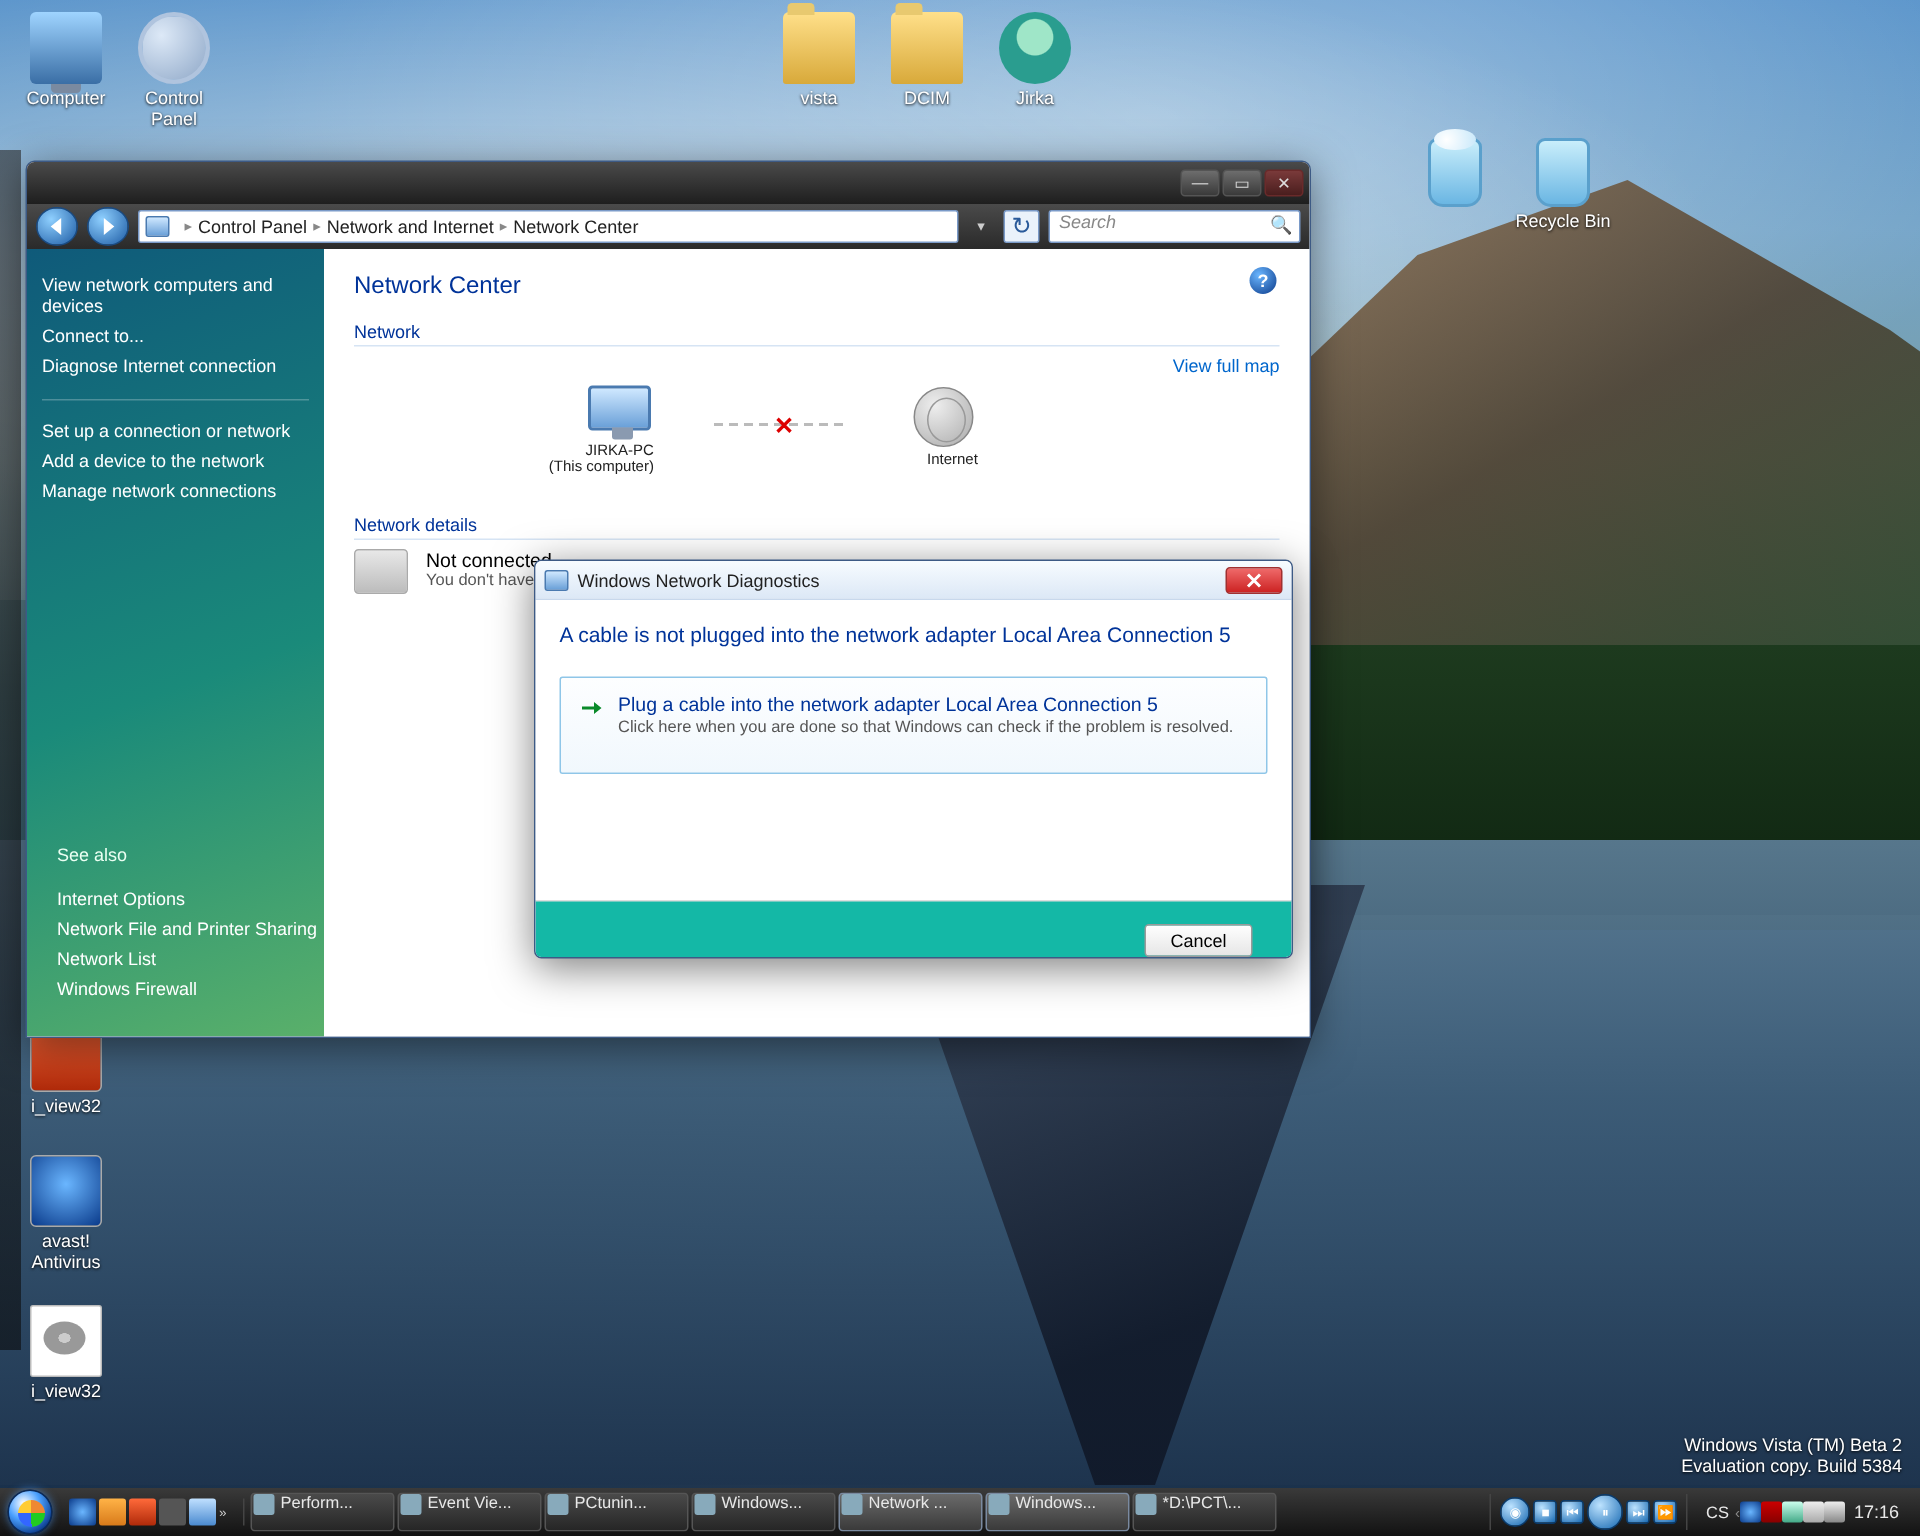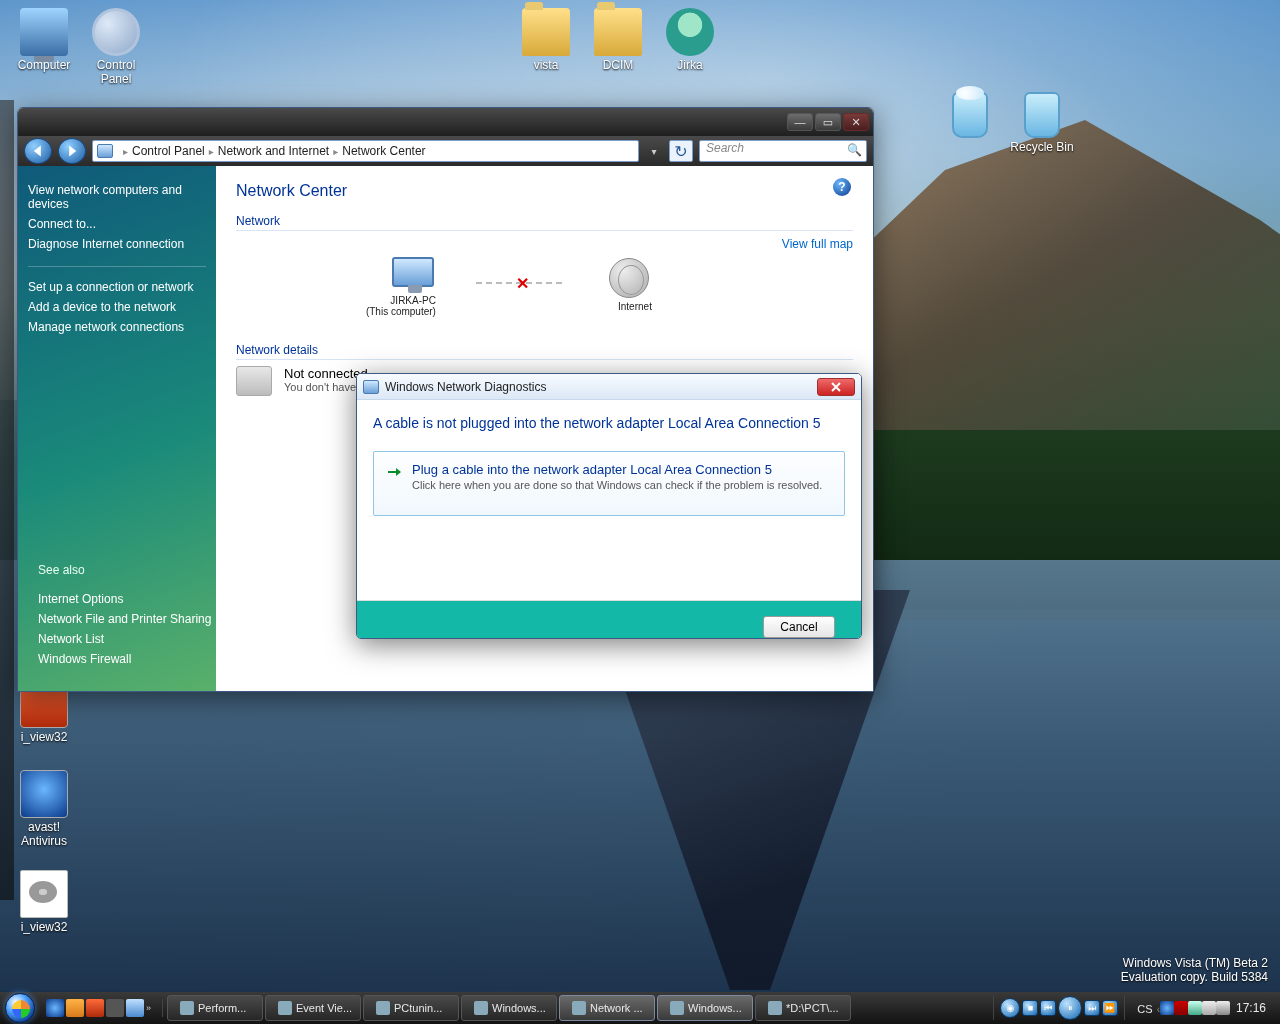--- a/index.html
+++ b/index.html
@@ -115,21 +115,21 @@
   
   .taskbar{position:absolute;left:0;bottom:0;width:1280px;height:32px;background:linear-gradient(#3a3a3a,#121212);display:flex;align-items:center}
   .start{width:40px;height:32px;display:flex;align-items:center;justify-content:center;cursor:pointer}
   .orb{width:30px;height:30px;border-radius:50%;background:radial-gradient(circle at 35% 30%,#fff,#4aa0ff 40%,#0a3a8a 80%);border:1px solid #0a2a5a;position:relative;box-shadow:0 0 6px rgba(80,160,255,.6)}
   .orb::after{content:"";position:absolute;left:6px;top:6px;width:18px;height:18px;border-radius:50%;
     background:
      conic-gradient(#e83 0 90deg,#2c2 90deg 180deg,#36f 180deg 270deg,#fc3 270deg 360deg)}
   .ql{display:flex;gap:2px;padding:0 6px;border-right:1px solid #444}
   .ql .qi{width:18px;height:18px;border-radius:2px;cursor:pointer}
   .tasks{display:flex;gap:2px;padding:0 4px;flex:1;overflow:hidden}
-  .task{flex:0 0 auto;width:96px;height:26px;border:1px solid #555;border-radius:3px;background:linear-gradient(#4a4a4a,#262626);display:flex;align-items:center;gap:4px;padding:0 12px;color:#e8e8e8;font-size:11px;cursor:pointer;overflow:hidden;white-space:nowrap}
+  .task{flex:0 0 auto;width:96px;height:26px;border:1px solid #555;border-radius:3px;background:linear-gradient(#4a4a4a,#262626);display:flex;align-items:flex-start;gap:4px;padding:0 1px;color:#e8e8e8;font-size:11px;cursor:pointer;overflow:hidden;white-space:nowrap}
   .task.active{background:linear-gradient(#6a6a6a,#3a3a3a);border-color:#7a8aa0}
   .task .ti{width:14px;height:14px;background:#8ab;border-radius:2px;flex:none}
   .media{display:flex;align-items:center;gap:2px;padding:0 6px;border-left:1px solid #444;border-right:1px solid #444}
   .mbtn{width:20px;height:20px;border-radius:50%;background:radial-gradient(circle at 35% 30%,#bde3ff,#1366b0);border:1px solid #0a3a6a;display:flex;align-items:center;justify-content:center;color:#fff;font-size:9px;cursor:pointer}
   .tray{display:flex;align-items:flex-end;gap:0;padding:0 8px;color:#e8e8e8;font-size:11px}
   .tray .ti{width:14px;height:14px;border-radius:2px;cursor:pointer}
   .lang{font-size:11px;color:#e8e8e8;padding:0 4px;cursor:pointer}
   .clock{font-size:12px;color:#e8e8e8;padding:0 6px;cursor:pointer}
   
   .gadgets{position:absolute;left:0;top:100px;width:14px;height:800px;background:linear-gradient(#2a2a2a,#0a0a0a);opacity:.6}

